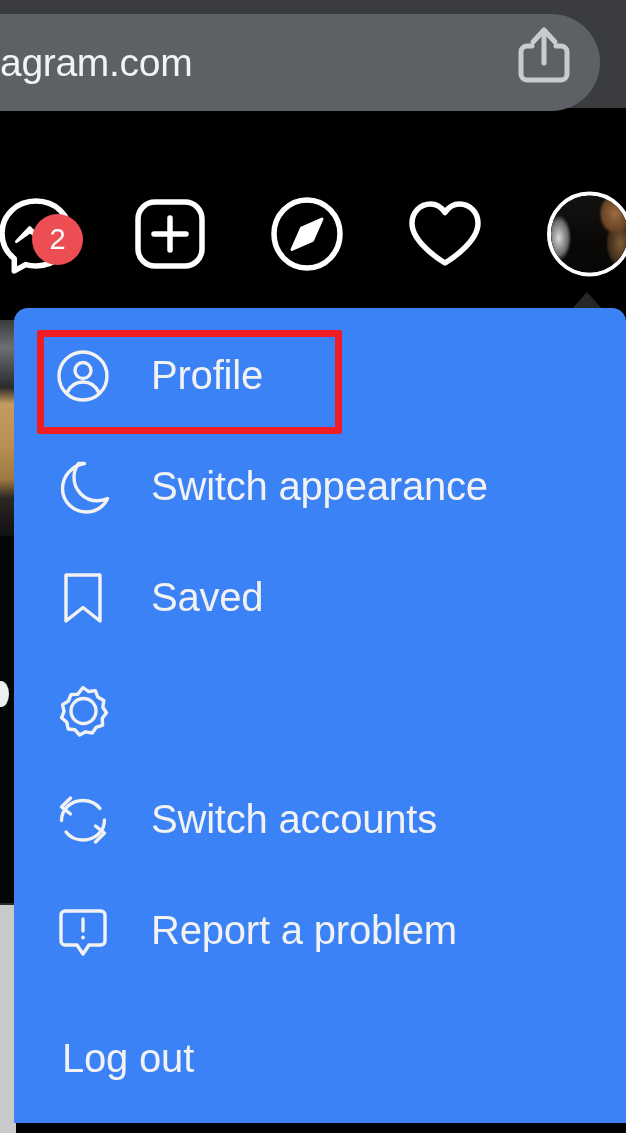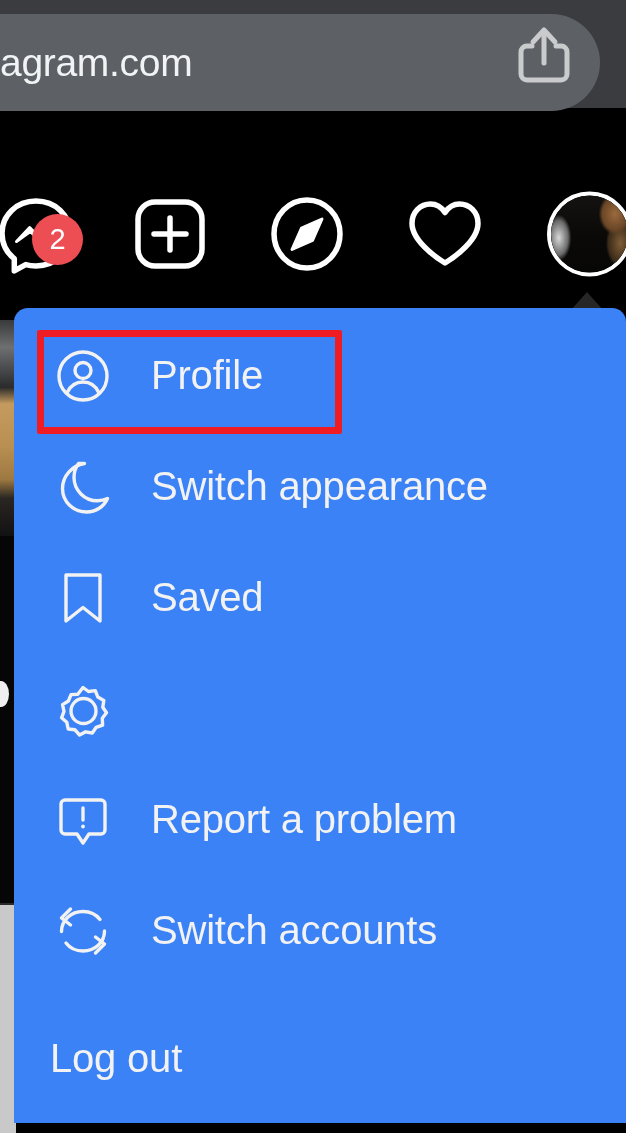--- a/index.html
+++ b/index.html
@@ -211,21 +211,21 @@
   }
   .menu-item .mi-icon svg { display: block; }
   .menu-item .mi-label {
     margin-left: 40px;
     color: #f2f2f2;
     font-size: 40px;
     letter-spacing: -0.2px;
     white-space: nowrap;
   }
   .menu-item.no-icon {
-    padding-left: 36px;
+    padding-left: 48px;
     height: 120px;
   }
   .menu-item.no-icon .mi-label {
     margin-left: 0;
   }
   .menu-spacer { height: 12px; }
 
   
   .highlight-box {
     position: absolute;
@@ -354,40 +354,40 @@
                    L20 48.8 L13.2 48 L11.8 41.3 L6.6 36.8 L9 30.4 L7.6 23.6
                    L13.4 20 L16 13.6 L22.8 13.2 Z"></path>
           <circle cx="28.5" cy="30" r="12.5"></circle>
         </svg>
       </span>
     </div>
 
     <div class="menu-item">
       <span class="mi-icon">
         <svg viewBox="0 0 56 56" width="56" height="56" fill="none" stroke="#f2f2f2" stroke-width="3.4" stroke-linecap="round" stroke-linejoin="round">
-          <path d="M10 8 H46 A4 4 0 0 1 50 12 V38 A4 4 0 0 1 46 42 H34 L28 51 L22 42 H10 A4 4 0 0 1 6 38 V12 A4 4 0 0 1 10 8 Z"></path>
-          <path d="M28 16 V28"></path>
-          <circle cx="28" cy="34.5" r="1.9" fill="#f2f2f2" stroke="none"></circle>
-        </svg>
-      </span>
-      <span class="mi-label">Report a problem</span>
-    </div>
-
-    <div class="menu-item">
-      <span class="mi-icon">
-        <svg viewBox="0 0 56 56" width="56" height="56" fill="none" stroke="#f2f2f2" stroke-width="3.4" stroke-linecap="round" stroke-linejoin="round">
           <path d="M6.5 28.5 C6.5 17 16 8.5 28 8.5 C35 8.5 41.2 11.6 45 16.5"></path>
           <path d="M49.5 28 C49.5 39.5 40 48 28 48 C21 48 14.8 44.9 11 40"></path>
           <path d="M15.5 6 L6.5 15 L15.5 22"></path>
           <path d="M40.5 34 L49.5 41 L40.5 50"></path>
         </svg>
       </span>
       <span class="mi-label">Switch accounts</span>
     </div>
 
+    <div class="menu-item">
+      <span class="mi-icon">
+        <svg viewBox="0 0 56 56" width="56" height="56" fill="none" stroke="#f2f2f2" stroke-width="3.4" stroke-linecap="round" stroke-linejoin="round">
+          <path d="M10 8 H46 A4 4 0 0 1 50 12 V38 A4 4 0 0 1 46 42 H34 L28 51 L22 42 H10 A4 4 0 0 1 6 38 V12 A4 4 0 0 1 10 8 Z"></path>
+          <path d="M28 16 V28"></path>
+          <circle cx="28" cy="34.5" r="1.9" fill="#f2f2f2" stroke="none"></circle>
+        </svg>
+      </span>
+      <span class="mi-label">Report a problem</span>
+    </div>
+
     <div class="menu-spacer"></div>
 
     <div class="menu-item no-icon">
       <span class="mi-label">Log out</span>
     </div>
   </div>
 
   <div class="highlight-box"></div>
 
 </div>

